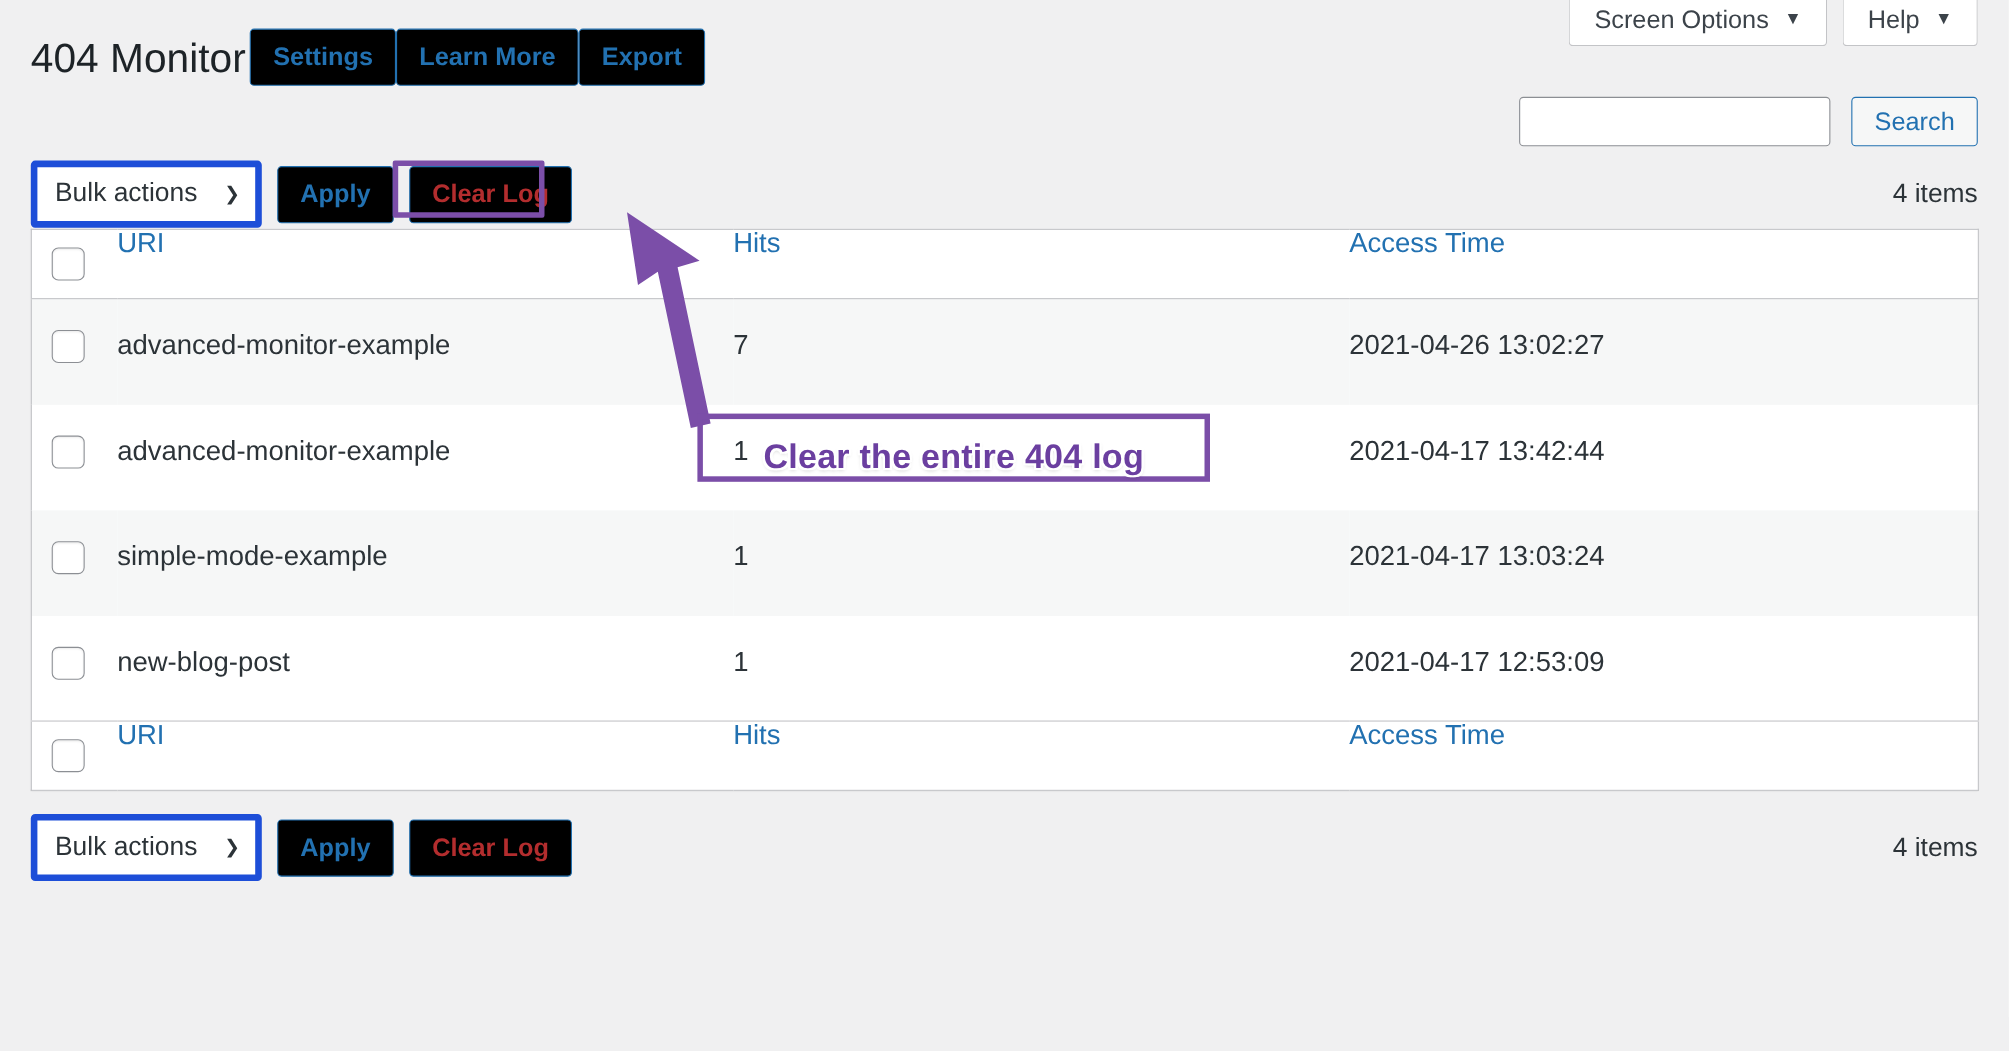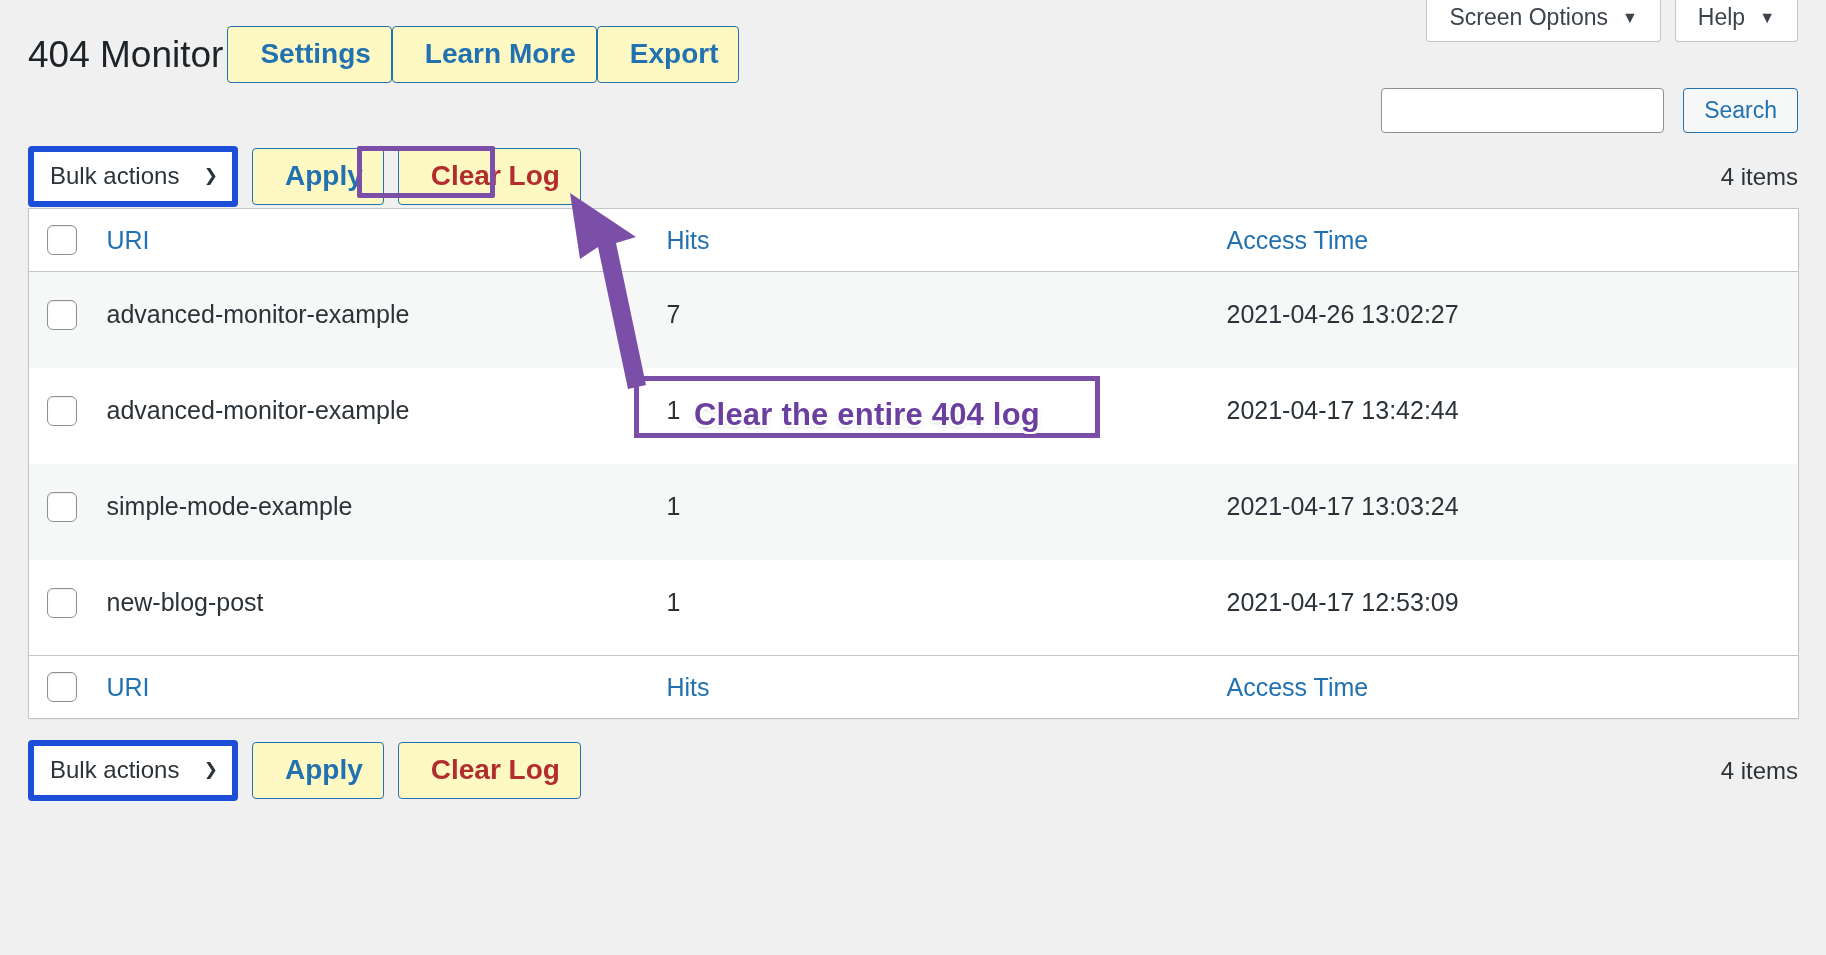--- a/index.html
+++ b/index.html
@@ -39,28 +39,28 @@
   }
   .page-title {
     font-size: 37px;
     font-weight: 400;
     color: #1d2327;
     line-height: 1;
     margin: 0 4px 0 0;
     white-space: nowrap;
   }
   .btn {
-    background: #fef9c3;
+    background: #000000;
     border: 1px solid #2271b1;
     color: #2271b1;
     border-radius: 4px;
-    font-size: 28px;
+    font-size: 23px;
     font-weight: 600;
     line-height: 1;
-    padding: 13px 20px 14px 32px;
+    padding: 13px 20px 14px 20px;
     cursor: pointer;
     white-space: nowrap;
     font-family: "Liberation Sans", sans-serif;
   }
   .btn-link-red { color: #b32d2e; }
 
   
   .search-wrap {
     position: absolute; right: 28px; top: 88px;
     display: flex; align-items: stretch; gap: 19px;
@@ -143,21 +143,21 @@
   .col-time { width: 572px; }
 
   thead tr, tfoot tr { background: #fff; }
   thead th, tfoot th {
     height: 62px;
     border-bottom: 1px solid #c3c4c7;
     font-weight: 400;
   }
   tfoot th { border-bottom: none; border-top: 1px solid #c3c4c7; }
   .th-inner {
-    display: flex; align-items: center; height: 62px;
+    display: flex; height: 62px;
     padding-left: 0;
   }
   .col-head-link {
     color: #2271b1; font-size: 25px; text-decoration: none;
     cursor: pointer; line-height: 1;
   }
   .cb-cell { padding-left: 18px; display: flex; align-items: center; height: 62px; }
   .cbox {
     width: 30px; height: 30px;
     border: 1px solid #8c8f94;

